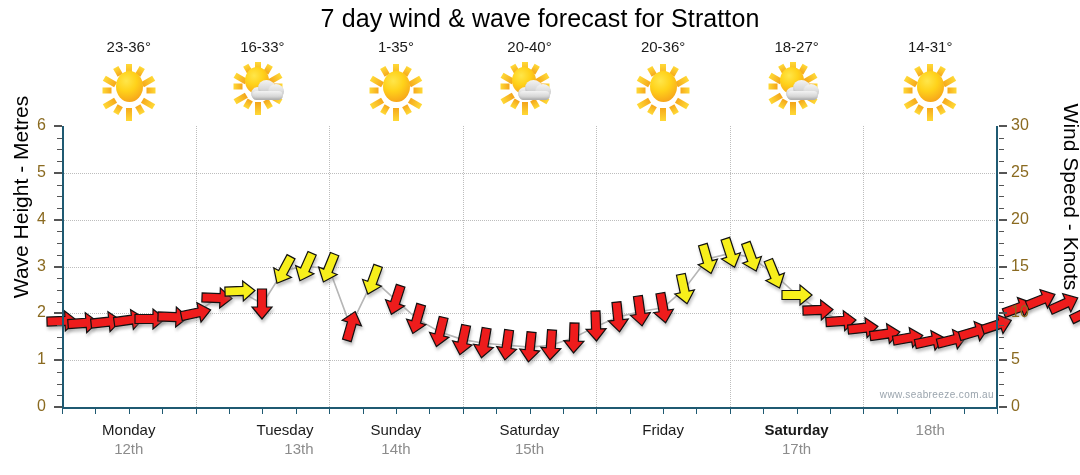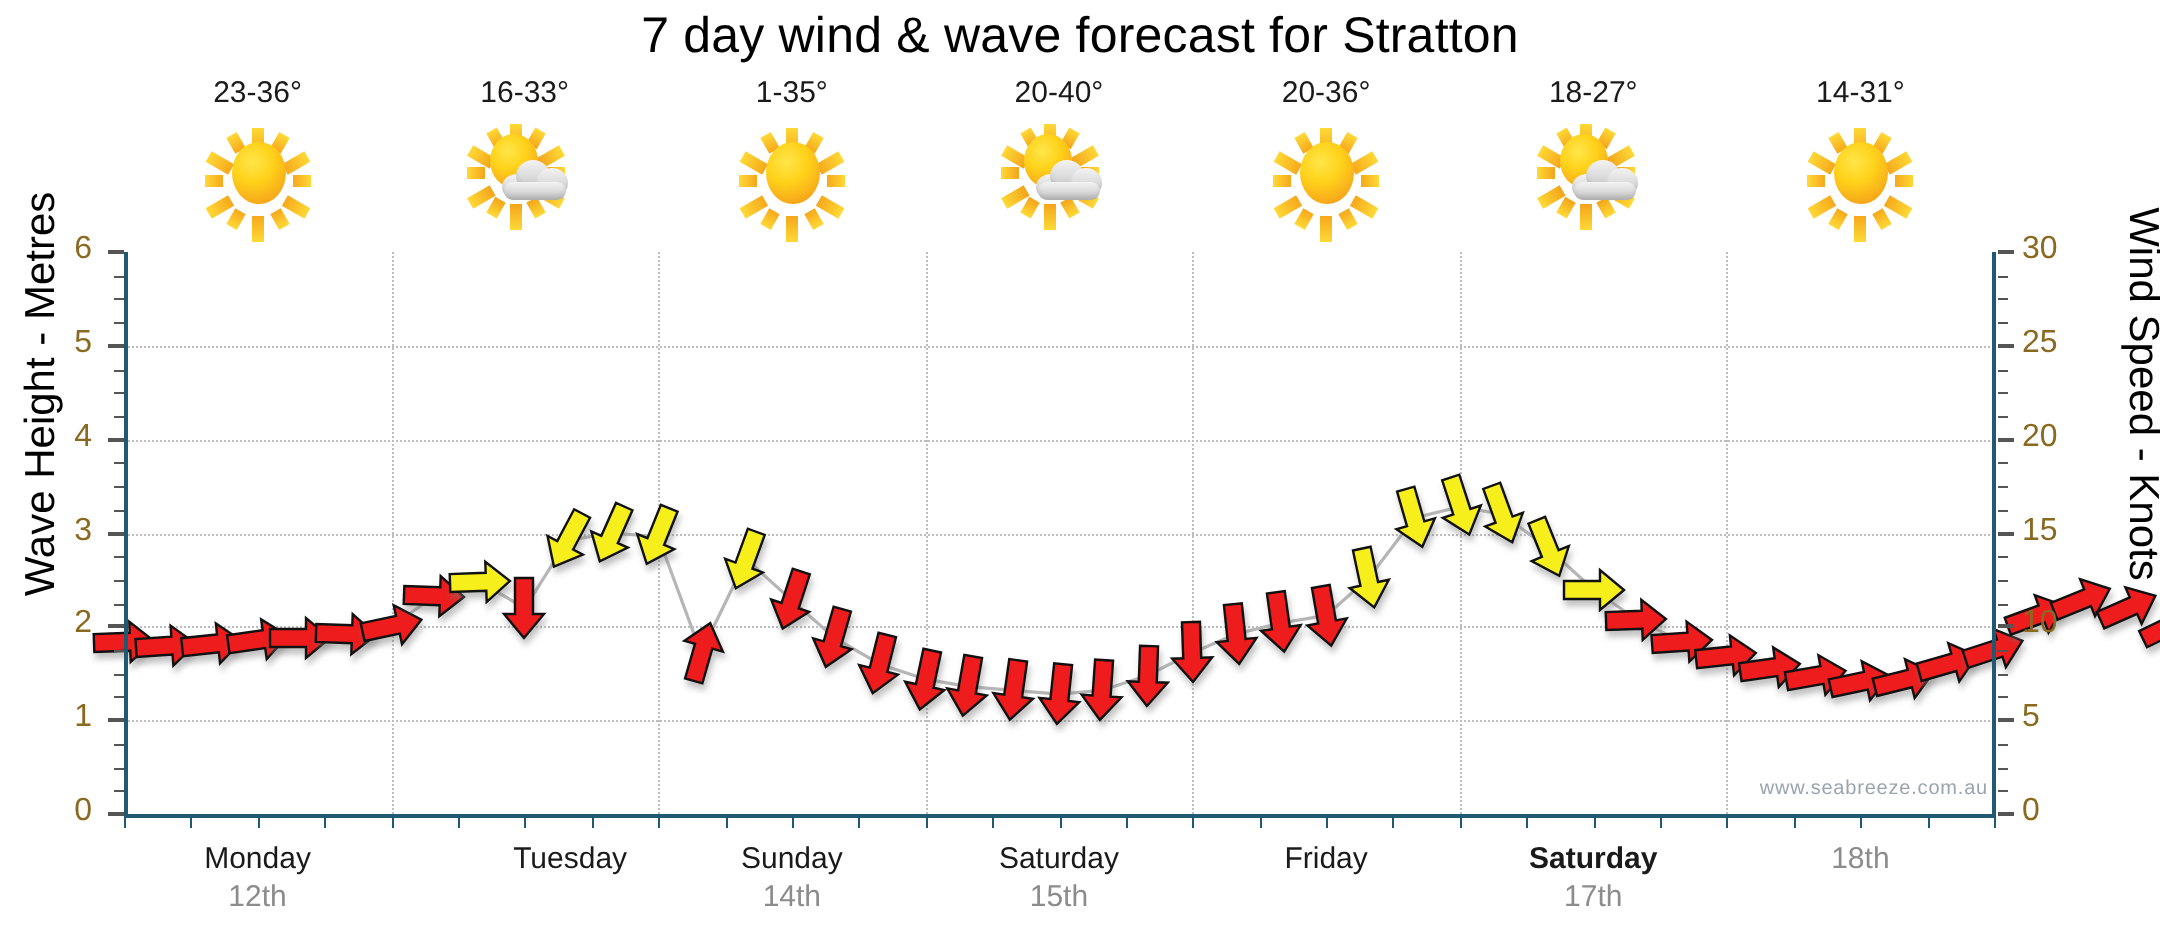--- a/index.html
+++ b/index.html
@@ -703,20 +703,21 @@
   <div class="ax-title" id="ylabel-left">Wave Height - Metres</div>
   <div class="ax-title" id="ylabel-right">Wind Speed - Knots</div>
 
   <div id="day-footers">
       <div class="day-foot" style="left: 62px; width: 133.571px;">
         <div class="day-name">Monday</div>
         <div class="day-date">12th</div>
       </div>
       <div class="day-foot" style="left: 180px; width: 133.571px; text-align: right;">
         <div class="day-name">Tuesday</div>
+        <div class="day-date">13th</div>
       </div>
       <div class="day-foot" style="left: 329.143px; width: 133.571px;">
         <div class="day-name">Sunday</div>
         <div class="day-date">14th</div>
       </div>
       <div class="day-foot" style="left: 462.714px; width: 133.571px;">
         <div class="day-name">Saturday</div>
         <div class="day-date">15th</div>
       </div>
       <div class="day-foot" style="left: 596.286px; width: 133.571px;">

